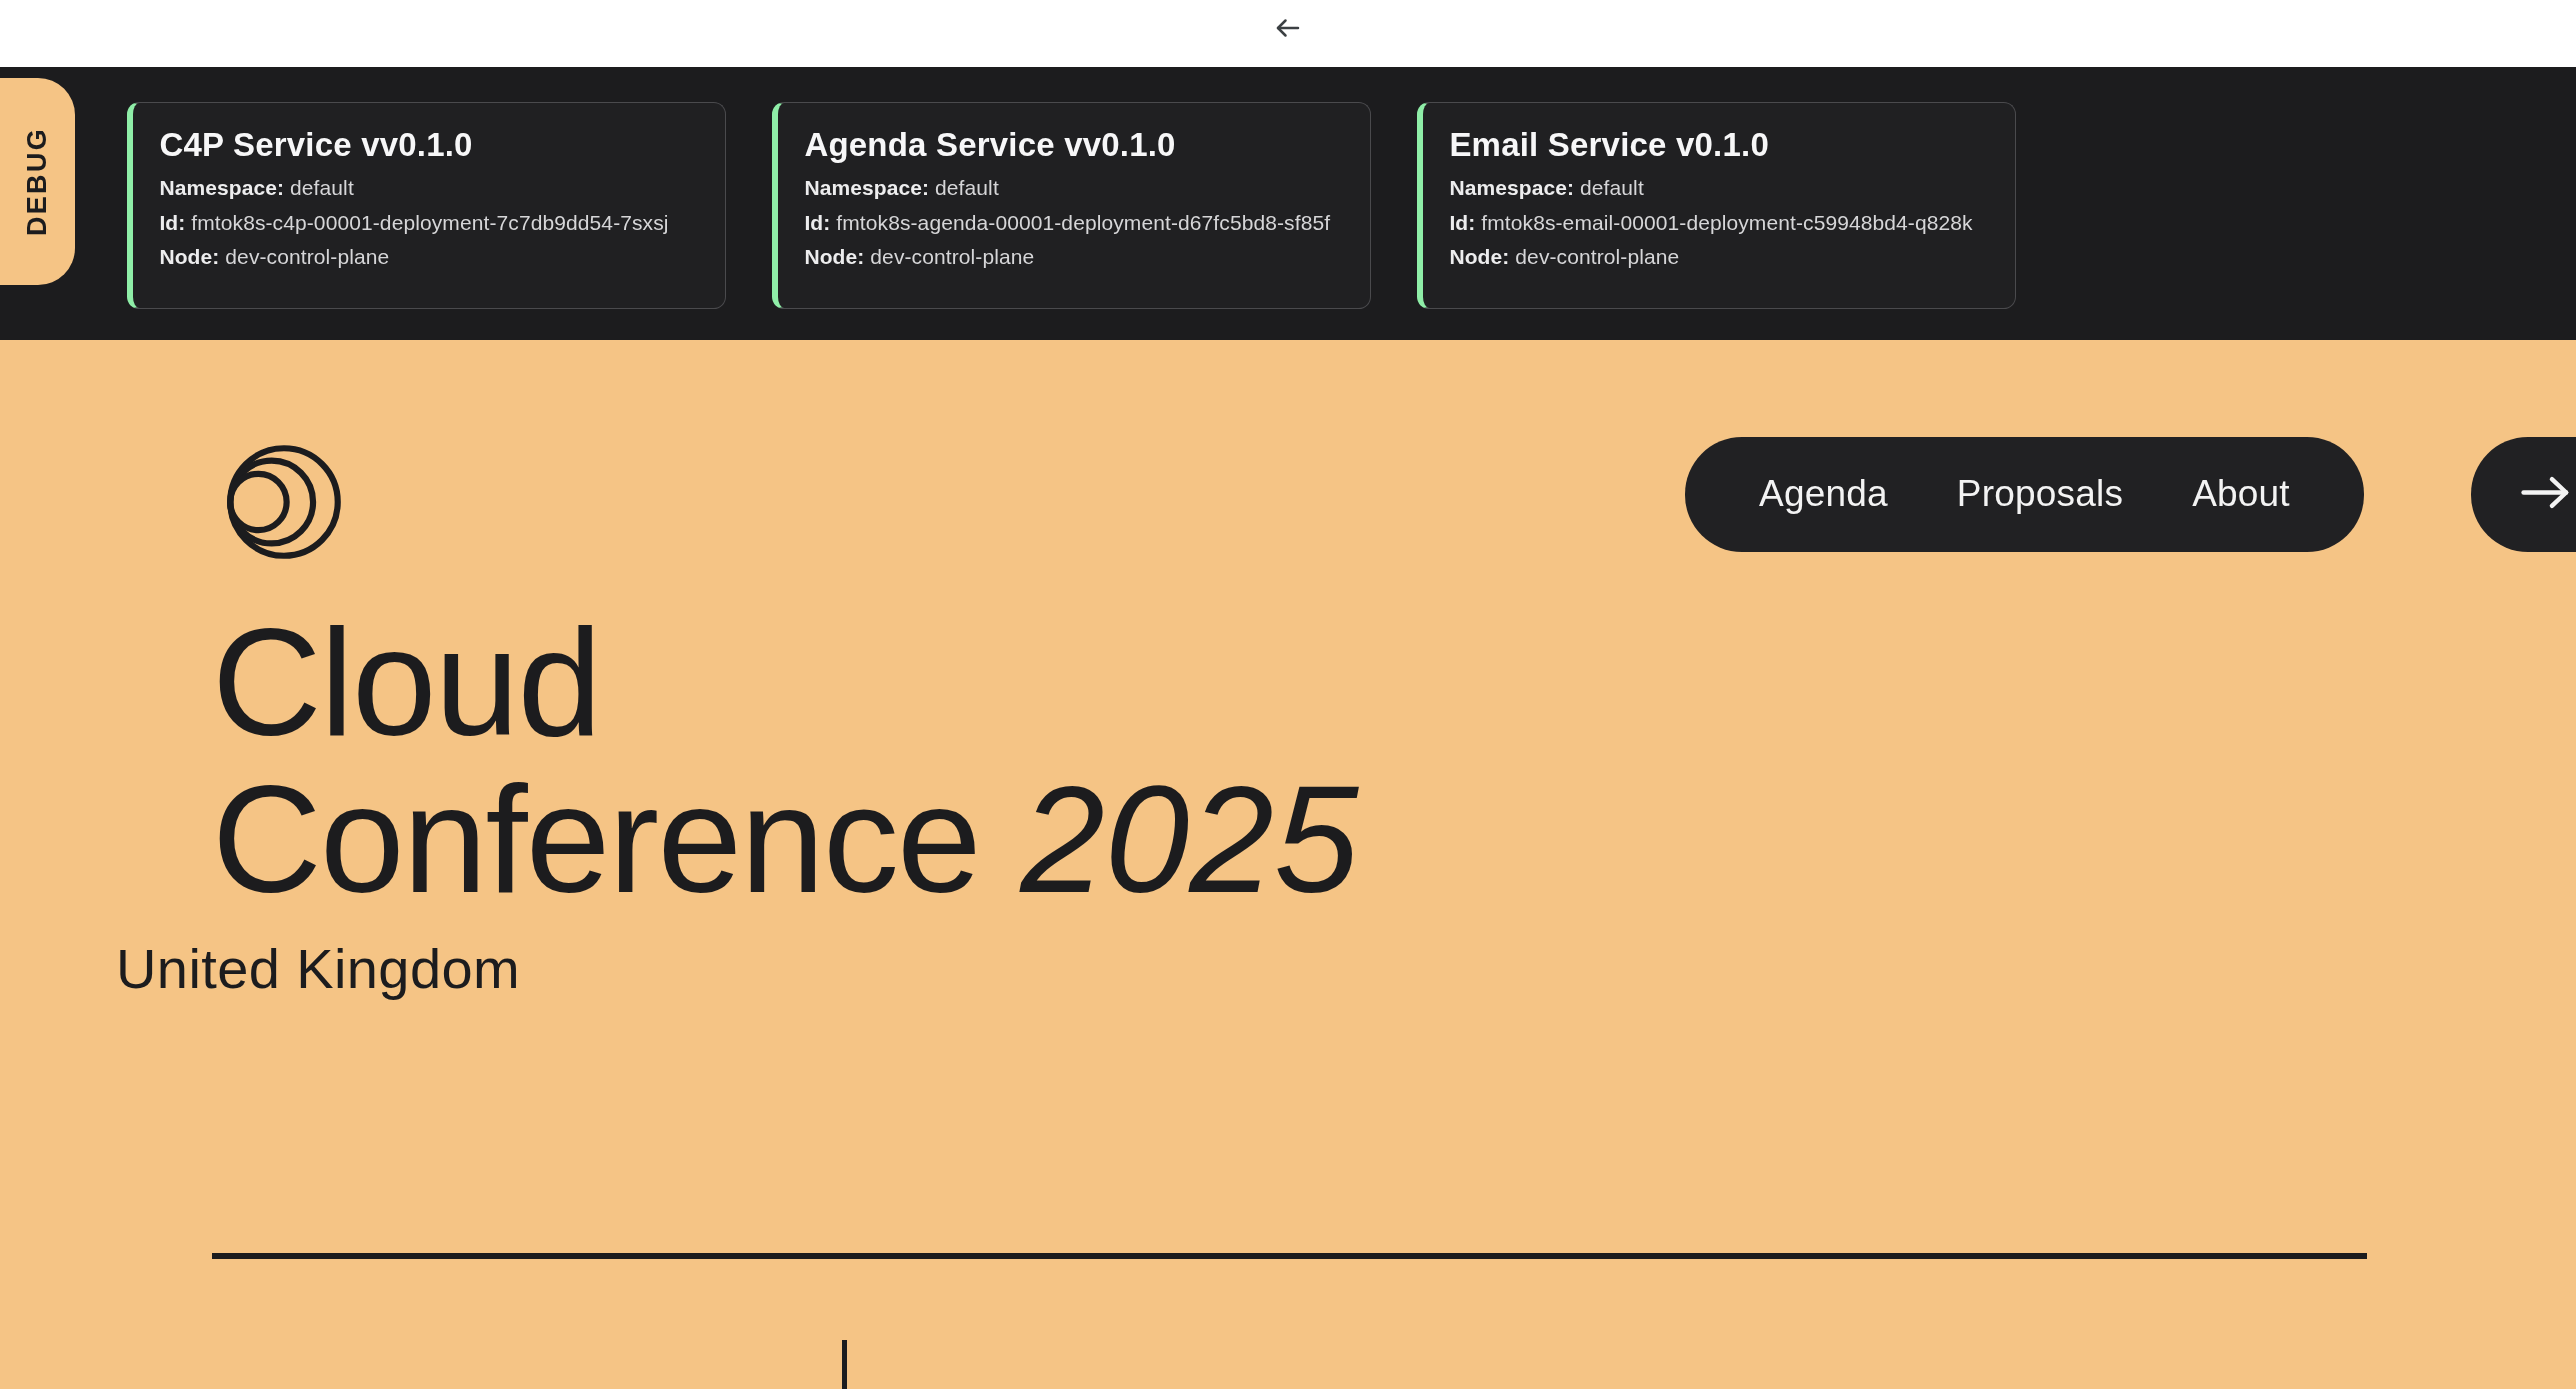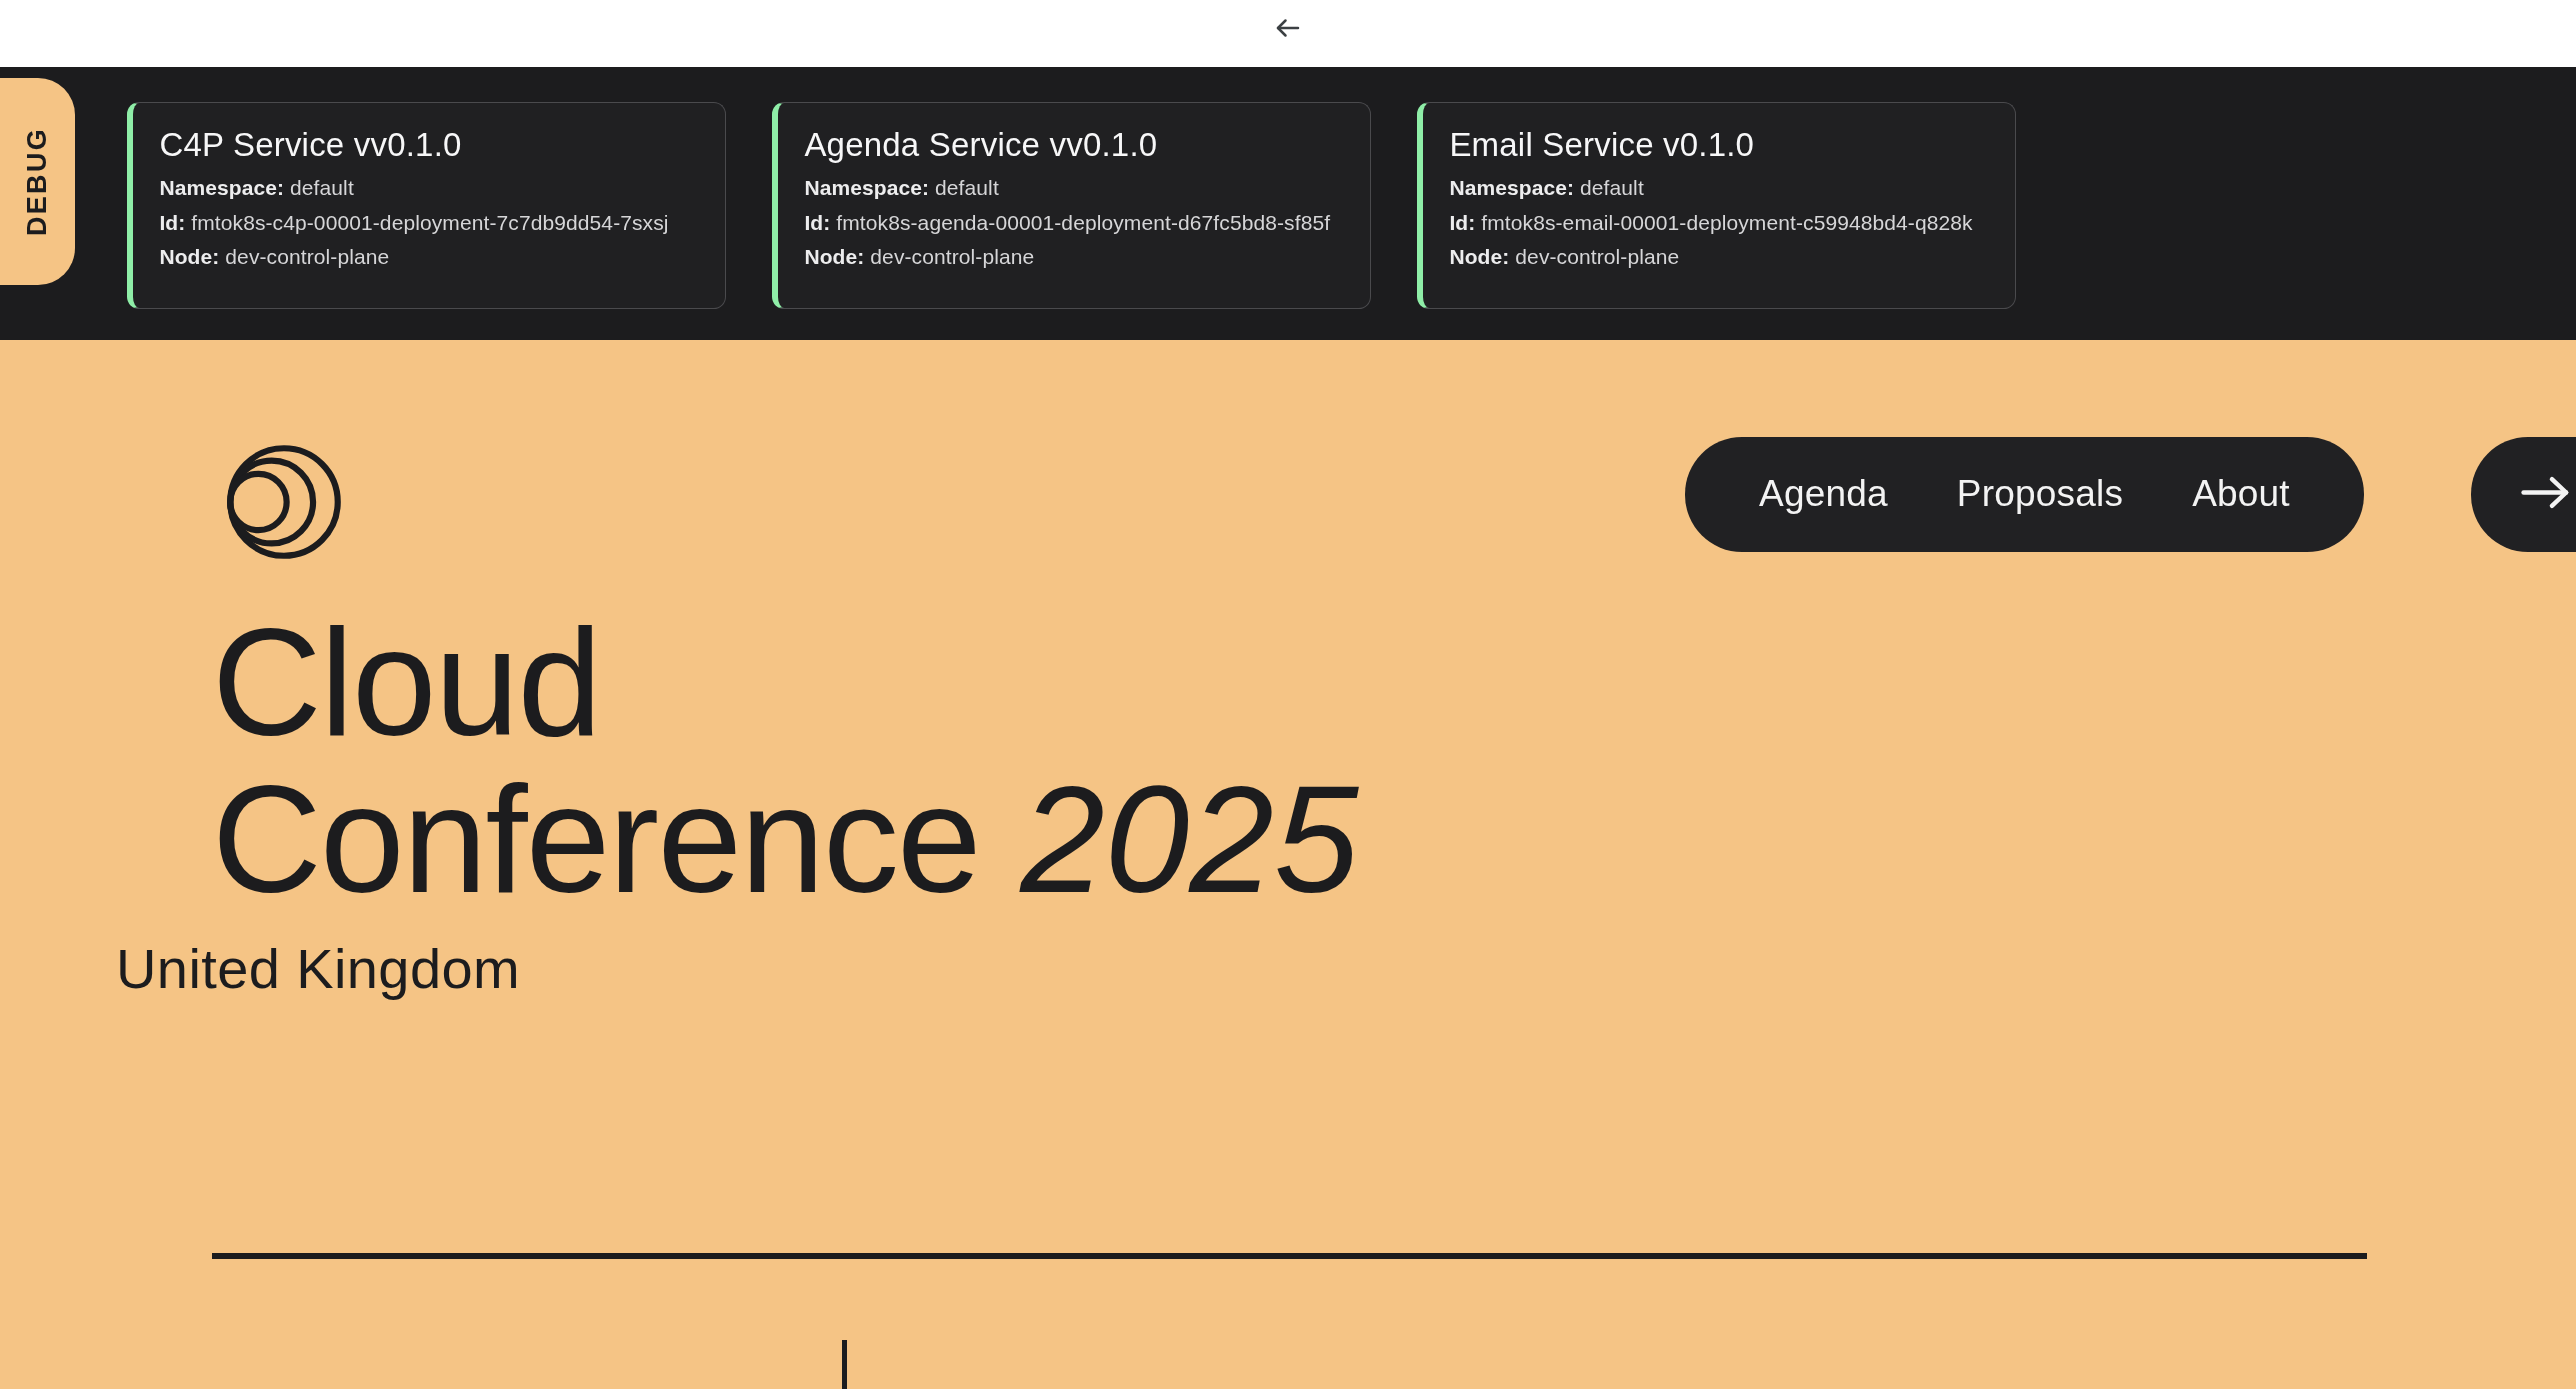--- a/index.html
+++ b/index.html
@@ -106,21 +106,21 @@
   }
   .svc-card {
     width: 599px; height: 207px;
     background: #202022;
     border: 1.3px solid #4a4a4d;
     border-left: 6.2px solid #8feea8;
     border-radius: 12.3px;
     padding: 23px 28px 0 26.4px;
   }
   .svc-title {
-    font-size: 33px; color: #f7f7f8; font-weight: 400;
+    font-size: 33px; color: #f7f7f8; font-weight: 700;
     letter-spacing: 0.2px; margin-bottom: 12.3px;
     white-space: nowrap;
   }
   .svc-row {
     font-size: 21px; color: #d6d6d8;
     margin-bottom: 10.6px; white-space: nowrap;
     letter-spacing: 0.1px;
   }
   .svc-row b { color: #ededee; font-weight: 700; }
 

